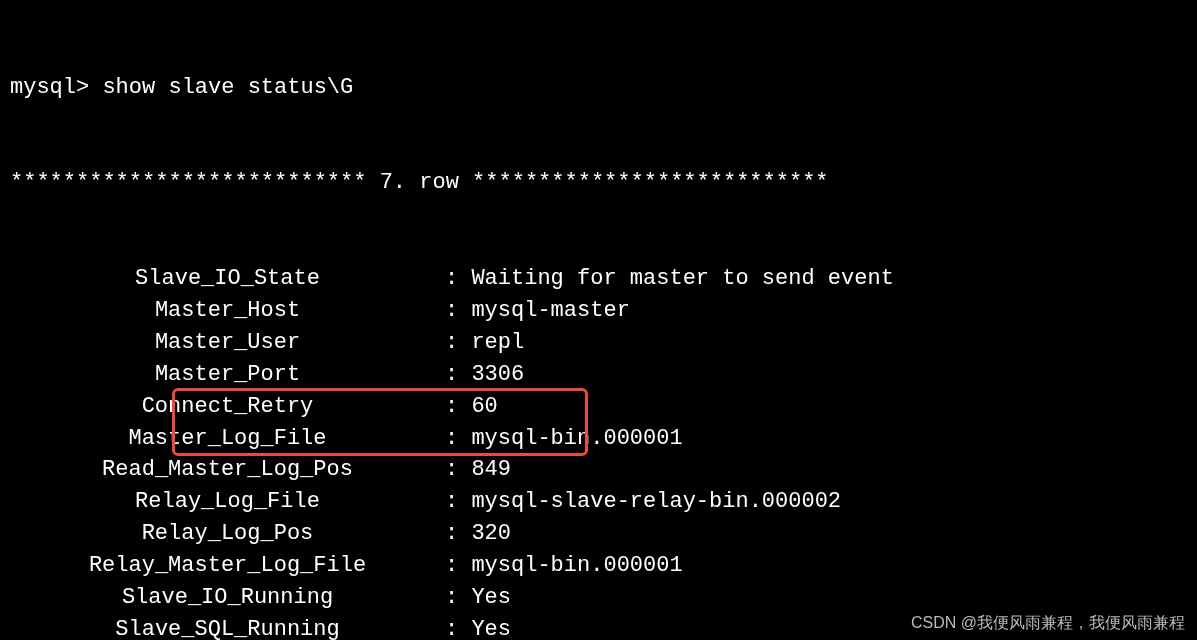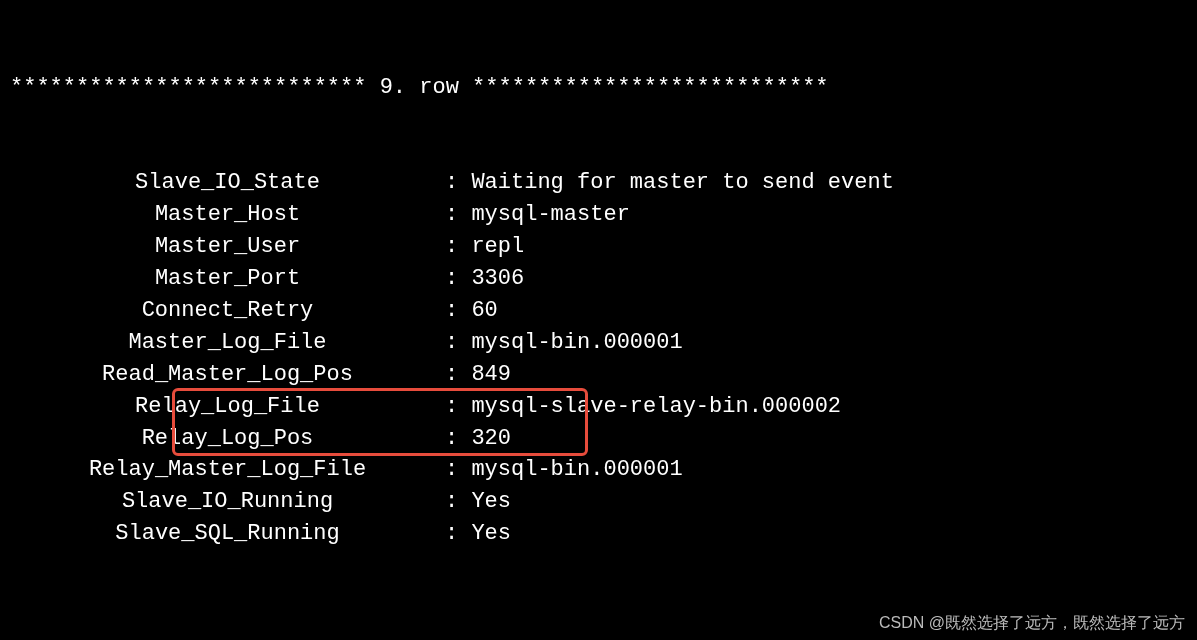--- a/index.html
+++ b/index.html
@@ -59,19 +59,20 @@
       right: 12px;
       color: #bbb;
       font-size: 16px;
       font-family: sans-serif;
     }
   </style>
 </head>
 <body>
 
 <div class="terminal">
-  <span class="row-header"><span>*************************** </span><span>9. row</span><span> ***************************</span></span>
+  <span class="prompt-line"><span>mysql&gt; </span><span>show slave status\G</span></span>
+  <span class="row-header"><span>*************************** </span><span>7. row</span><span> ***************************</span></span>
   <div id="rows-container"><span class="status-row"><span class="label">Slave_IO_State</span><span class="colon-sep">: </span><span class="value">Waiting for master to send event</span></span><span class="status-row"><span class="label">Master_Host</span><span class="colon-sep">: </span><span class="value">mysql-master</span></span><span class="status-row"><span class="label">Master_User</span><span class="colon-sep">: </span><span class="value">repl</span></span><span class="status-row"><span class="label">Master_Port</span><span class="colon-sep">: </span><span class="value">3306</span></span><span class="status-row"><span class="label">Connect_Retry</span><span class="colon-sep">: </span><span class="value">60</span></span><span class="status-row"><span class="label">Master_Log_File</span><span class="colon-sep">: </span><span class="value">mysql-bin.000001</span></span><span class="status-row"><span class="label">Read_Master_Log_Pos</span><span class="colon-sep">: </span><span class="value">849</span></span><span class="status-row"><span class="label">Relay_Log_File</span><span class="colon-sep">: </span><span class="value">mysql-slave-relay-bin.000002</span></span><span class="status-row"><span class="label">Relay_Log_Pos</span><span class="colon-sep">: </span><span class="value">320</span></span><span class="status-row"><span class="label">Relay_Master_Log_File</span><span class="colon-sep">: </span><span class="value">mysql-bin.000001</span></span><span class="status-row"><span class="label">Slave_IO_Running</span><span class="colon-sep">: </span><span class="value">Yes</span></span><span class="status-row"><span class="label">Slave_SQL_Running</span><span class="colon-sep">: </span><span class="value">Yes</span></span></div>
 </div>
 
 <div class="highlight-box"></div>
 
-<div class="watermark">CSDN @既然选择了远方，既然选择了远方</div>
+<div class="watermark">CSDN @我便风雨兼程，我便风雨兼程</div>
 
 </body></html>

